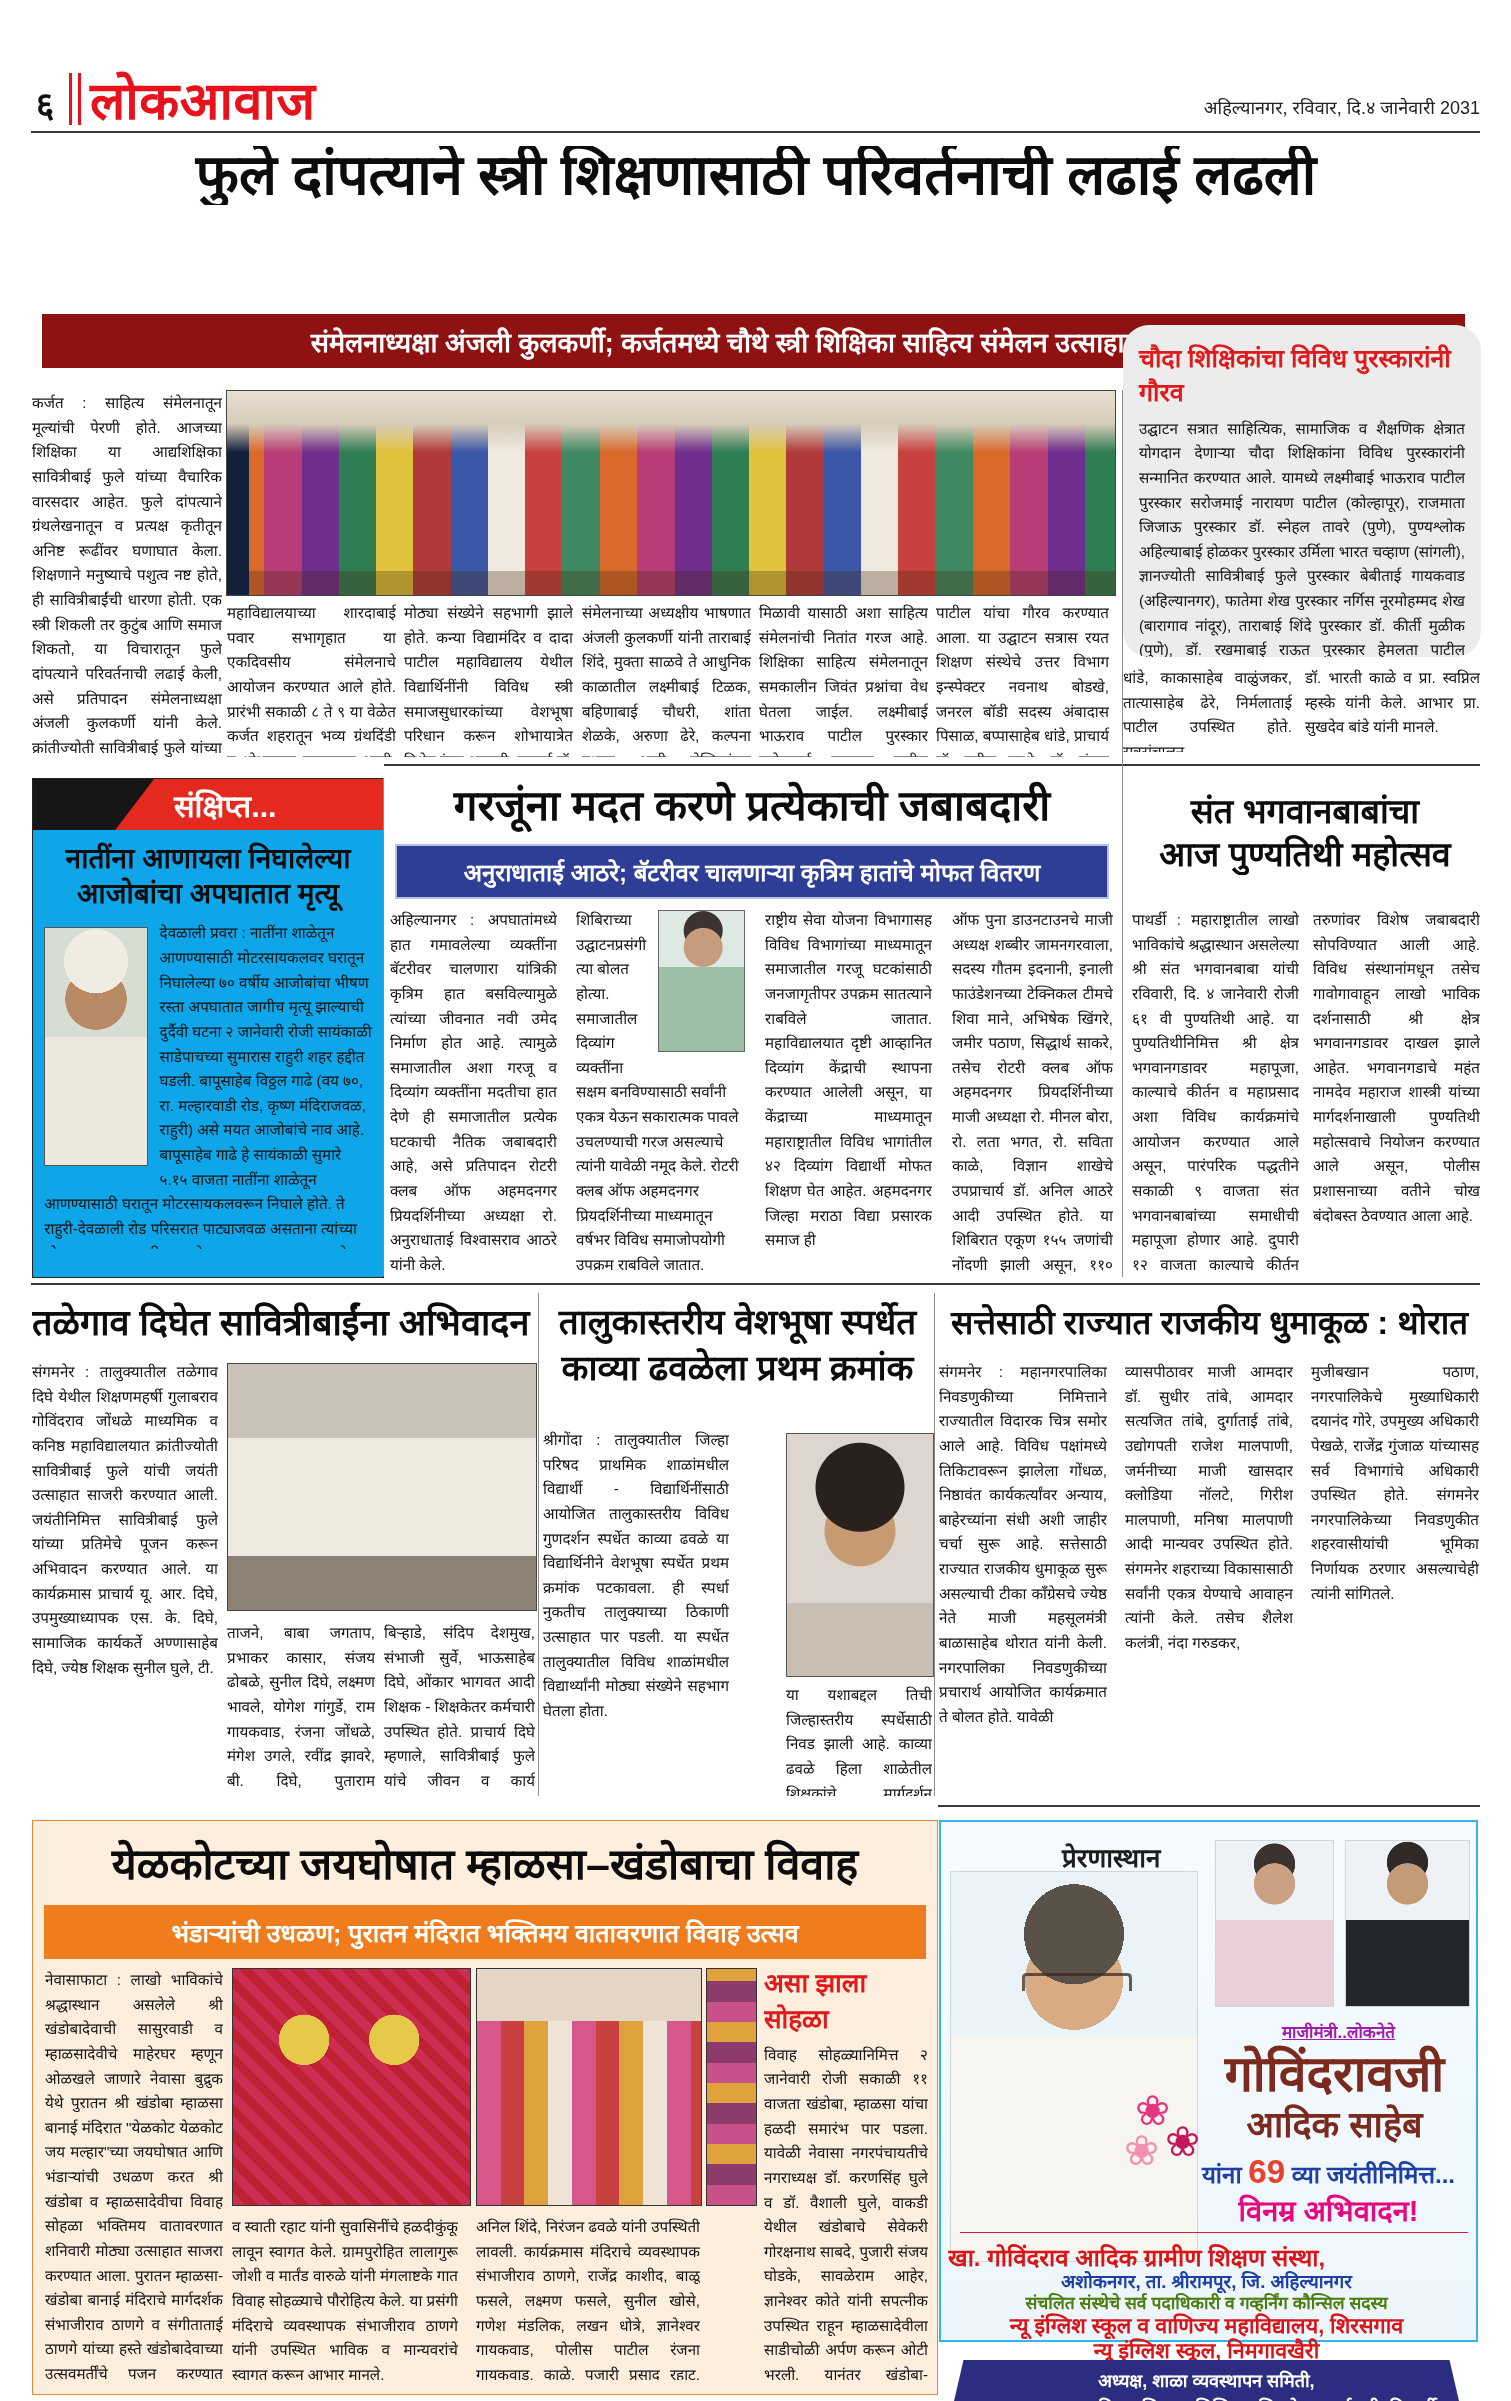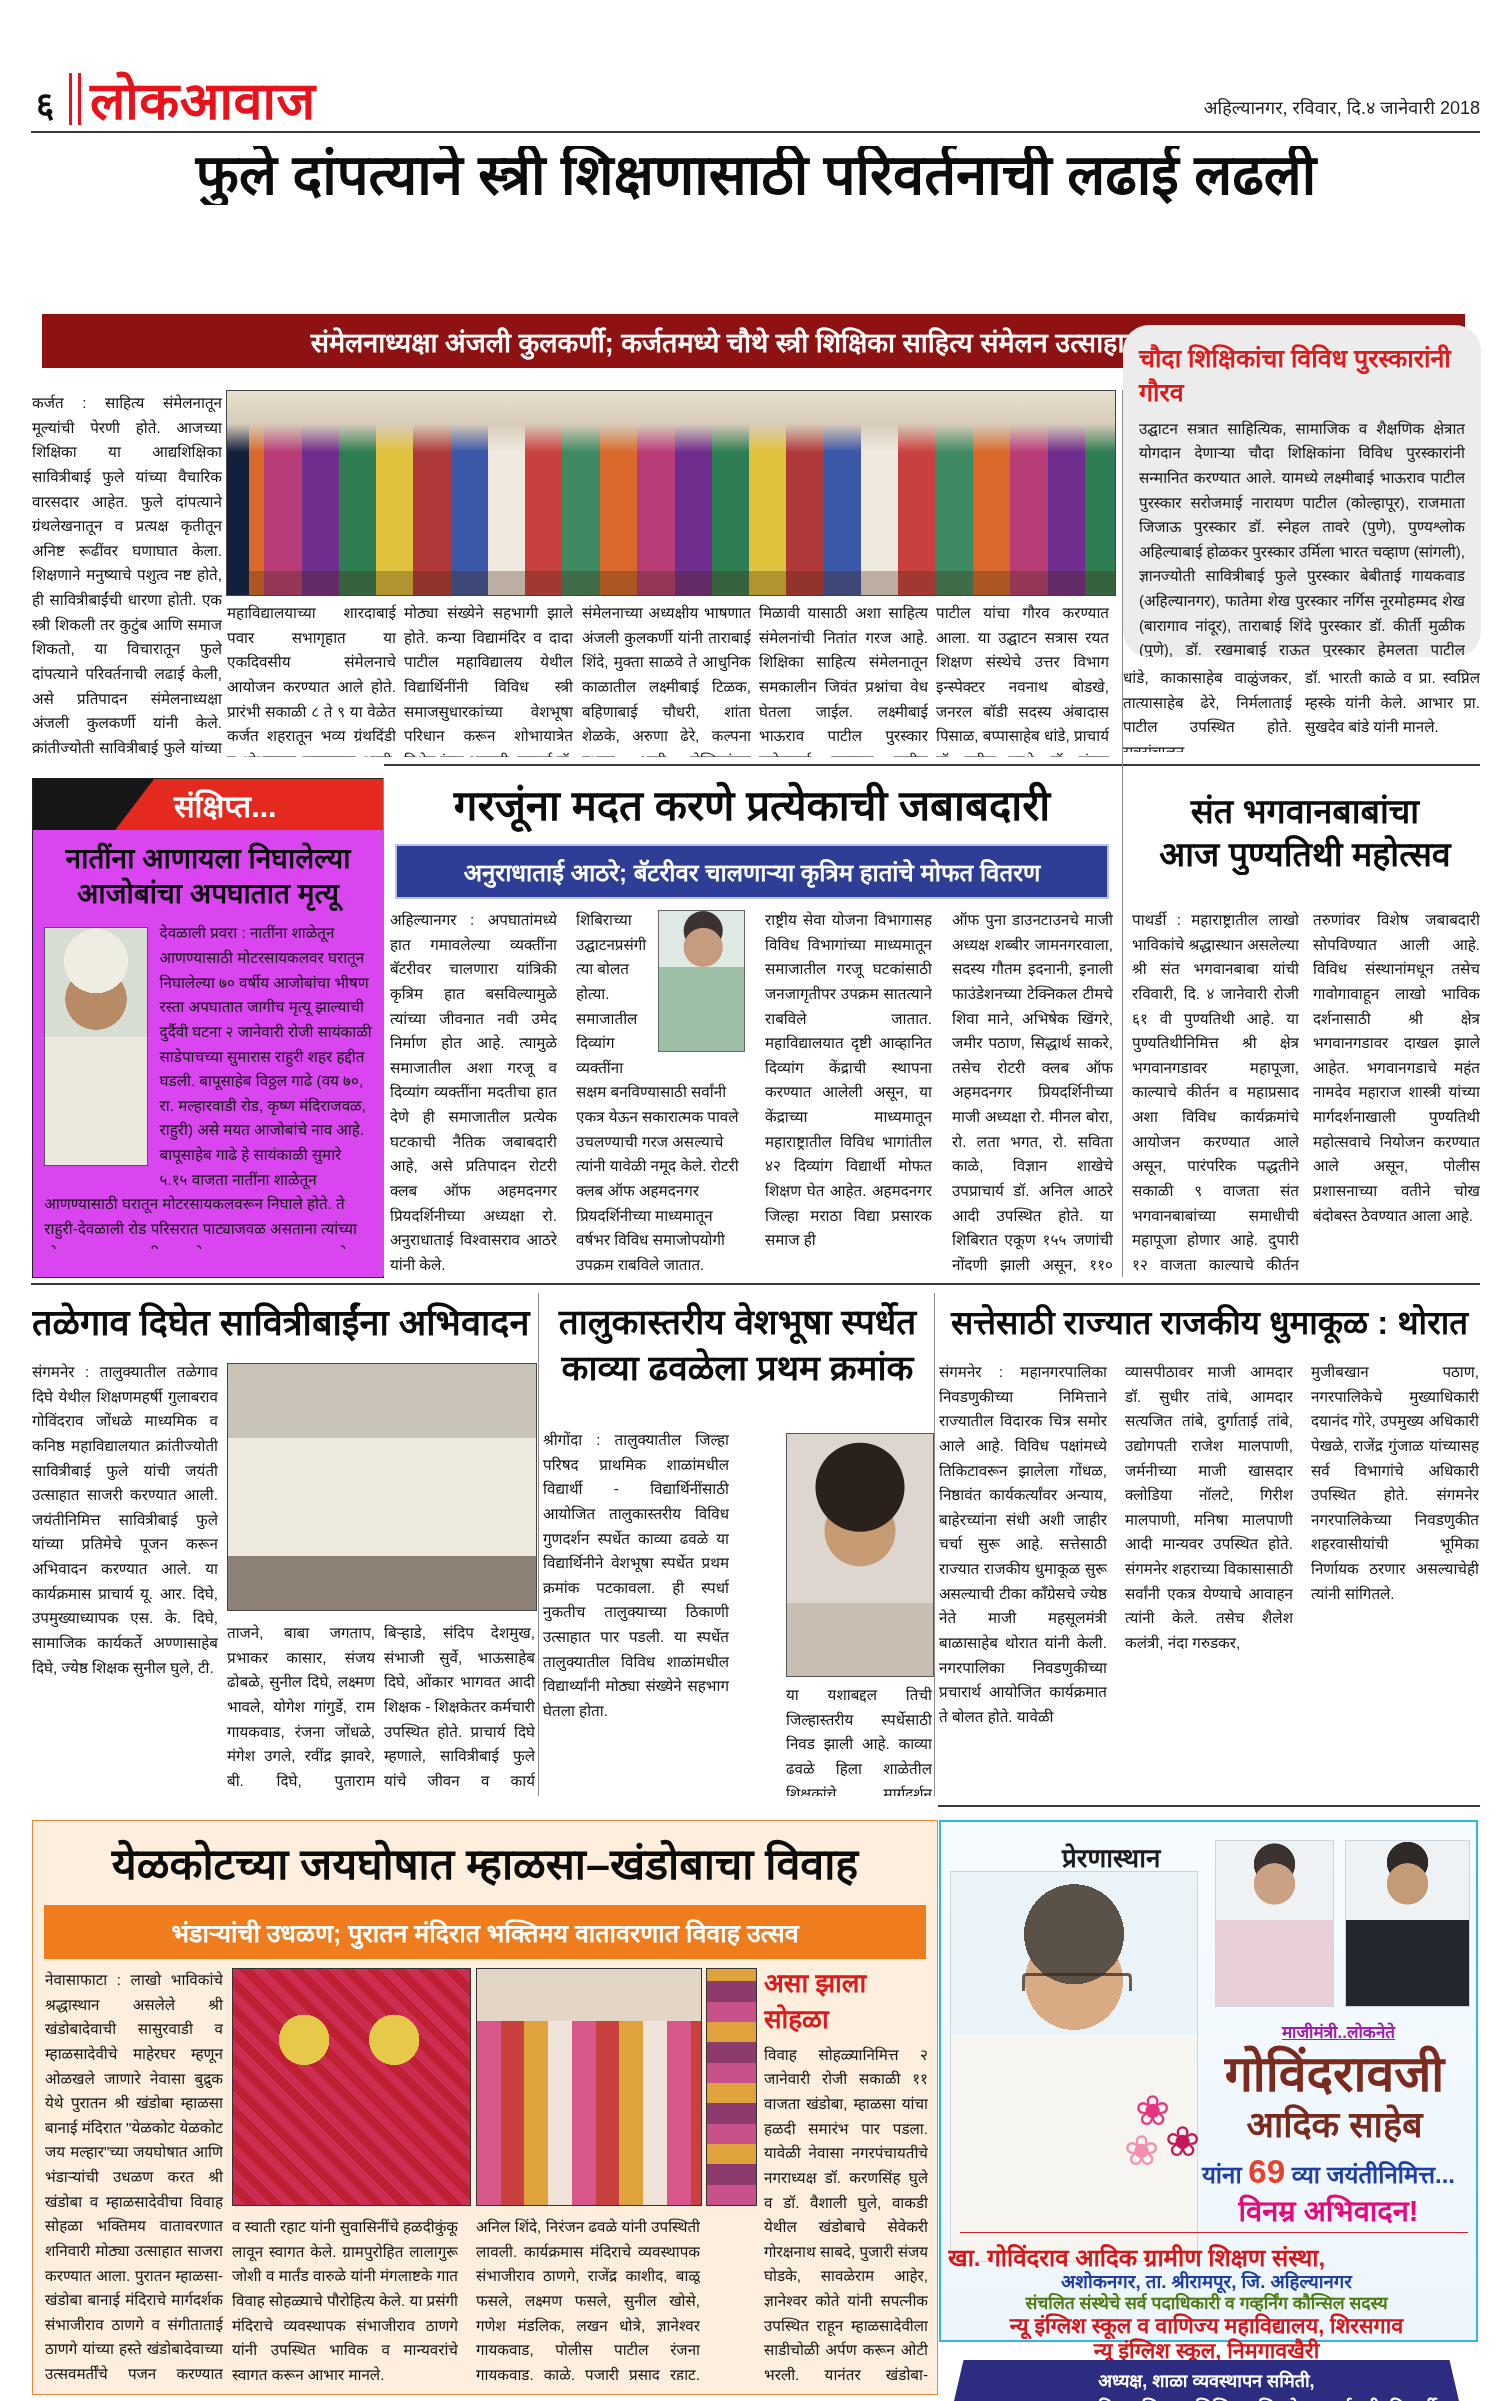--- a/index.html
+++ b/index.html
@@ -23,21 +23,21 @@
      linear-gradient(180deg,#e7dfd1 0,#d8ccba 16%,rgba(0,0,0,0) 30%),
      linear-gradient(90deg,#13203c 0 2.5%,rgba(0,0,0,0) 2.5%),
      linear-gradient(0deg,rgba(70,40,15,.30) 0 12%,rgba(0,0,0,0) 12%),
      repeating-linear-gradient(90deg,#d96a2b 0 37px,#b83d76 37px 75px,#6f2d8e 75px 112px,
        #2f7d52 112px 149px,#e0c23c 149px 186px,#b03a3a 186px 224px,#3a57a8 224px 261px,
        #efe9df 261px 298px,#c9413f 298px 335px,#3f8a62 335px 373px);
      border:0.6px solid #444;}
   .award-box{background:#ececec;padding:14.7px 16px;overflow:hidden;}
   .award-title{color:#e01a1a;font-size:25px;font-weight:900;margin:0 0 9px 0;}
   
-  .brief-wrap{border:1.7px solid #222;background:#d946ef;}
+  .brief-wrap{border:1.7px solid #222;background:#0ea5e9;}
   .brief-banner{position:relative;height:51px;background:#e42a1f;overflow:hidden;}
   .brief-corner{position:absolute;left:0;top:0;width:121px;height:100%;background:#161616;
     clip-path:polygon(0 0,100% 0,68% 100%,0 100%);}
   .brief-banner-label{position:absolute;left:141px;top:4.5px;color:#fff;font-size:30.5px;font-weight:900;}
   .brief-headline{font-size:28px;font-weight:900;text-align:center;line-height:1.25;color:#0c0c0c;margin:11.3px 4.5px 10.2px 4.5px;}
   .brief-photo{float:left;width:102px;height:237px;margin:5.6px 11.3px 4.5px 0;border:1.1px solid #555;
     background:
       radial-gradient(circle at 50% 14%, #efece2 0 32px, rgba(0,0,0,0) 32px),
       radial-gradient(circle at 50% 30%, #b98a66 0 30.5px, rgba(0,0,0,0) 31px),
       linear-gradient(180deg,#d8ddd4 0 46%,#ece8dd 46% 100%);}
@@ -110,21 +110,21 @@
   .flower.f3{color:#f48fb1;}
 </style>
 </head>
 <body>
 
 <div id="page">
 
   <div class="abs pageno" style="left:36px;top:80px;">६</div>
   <div class="abs logo-bars" style="left:69px;top:73px;"></div>
   <div class="abs logo" style="left:90px;top:63px;">लोकआवाज</div>
-  <div class="abs edition" style="right:32px;top:95px;width:452px;">अहिल्यानगर, रविवार, दि.४ जानेवारी 2018</div>
+  <div class="abs edition" style="right:32px;top:95px;width:452px;">अहिल्यानगर, रविवार, दि.४ जानेवारी 2031</div>
   <div class="rule-h" style="left:31px;top:131px;width:1449px;"></div>
 
   <div class="abs headline nowrap" style="left:34px;top:146px;width:1444px;font-size:56px;line-height:1.05;">फुले दांपत्याने स्त्री शिक्षणासाठी परिवर्तनाची लढाई लढली</div>
   <div class="abs lead-sub" style="left:42px;top:314px;width:1423px;height:54px;">संमेलनाध्यक्षा अंजली कुलकर्णी; कर्जतमध्ये चौथे स्त्री शिक्षिका साहित्य संमेलन उत्साहात संपन्न</div>
 
   <div class="abs body-text" style="left:32px;top:391px;width:190px;height:366px;">कर्जत : साहित्य संमेलनातून मूल्यांची पेरणी होते. आजच्या शिक्षिका या आद्यशिक्षिका सावित्रीबाई फुले यांच्या वैचारिक वारसदार आहेत. फुले दांपत्याने ग्रंथलेखनातून व प्रत्यक्ष कृतीतून अनिष्ट रूढींवर घणाघात केला. शिक्षणाने मनुष्याचे पशुत्व नष्ट होते, ही सावित्रीबाईंची धारणा होती. एक स्त्री शिकली तर कुटुंब आणि समाज शिकतो, या विचारातून फुले दांपत्याने परिवर्तनाची लढाई केली, असे प्रतिपादन संमेलनाध्यक्षा अंजली कुलकर्णी यांनी केले. क्रांतीज्योती सावित्रीबाई फुले यांच्या जयंतीनिमित्त दादा पाटील महाविद्यालयात मराठी विभागाच्या वतीने अखिल भारतीय चौथे शिक्षिका साहित्य संमेलन मोठ्या उत्साहात पार पडले. शनिवारी</div>
   <div class="abs lead-photo" style="left:226px;top:390px;width:888px;height:204px;"></div>
 
   <div class="abs body-text" style="left:227px;top:601px;width:169px;height:156px;">महाविद्यालयाच्या शारदाबाई पवार सभागृहात या एकदिवसीय संमेलनाचे आयोजन करण्यात आले होते. प्रारंभी सकाळी ८ ते ९ या वेळेत कर्जत शहरातून भव्य ग्रंथदिंडी व शोभायात्रा काढण्यात आली. या ग्रंथदिंडीत संमेलनाध्यक्षा अंजली कुलकर्णी, प्रमुख पाहुणे, निमंत्रित कवयित्री, महाविद्यालयाचे प्राचार्य डॉ. संजय नगरकर, प्राध्यापक व विद्यार्थी</div>
   <div class="abs body-text" style="left:404px;top:601px;width:169px;height:156px;">मोठ्या संख्येने सहभागी झाले होते. कन्या विद्यामंदिर व दादा पाटील महाविद्यालय येथील विद्यार्थिनींनी विविध स्त्री समाजसुधारकांच्या वेशभूषा परिधान करून शोभायात्रेत विशेष रंगत आणली. प्राचार्य डॉ. संजय नगरकर यांनी प्रास्ताविकात संमेलनाचा उद्देश व महाविद्यालयात राबविण्यात येणाऱ्या शैक्षणिक व सामाजिक उपक्रमांची माहिती दिली.</div>

